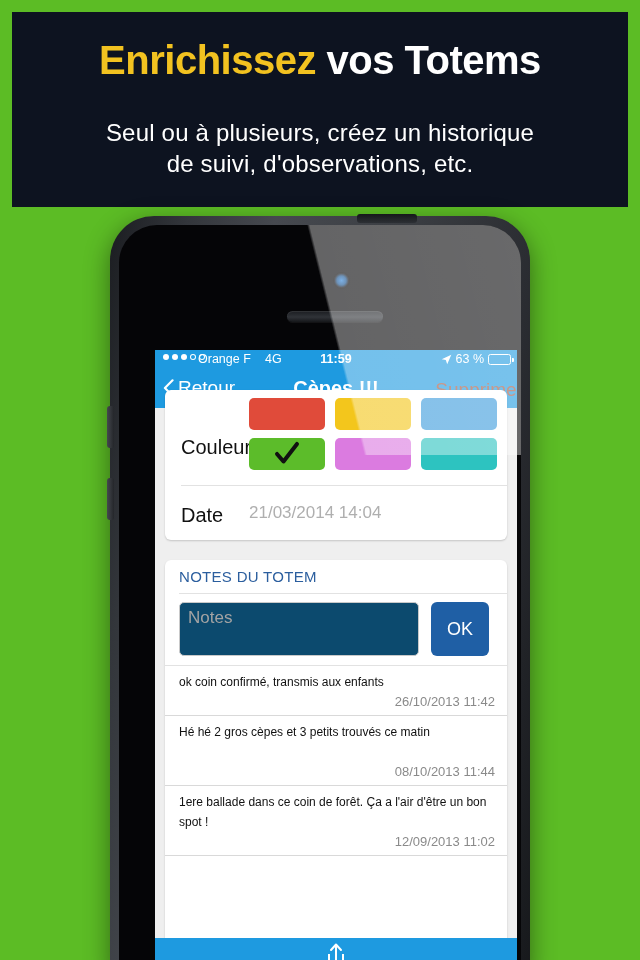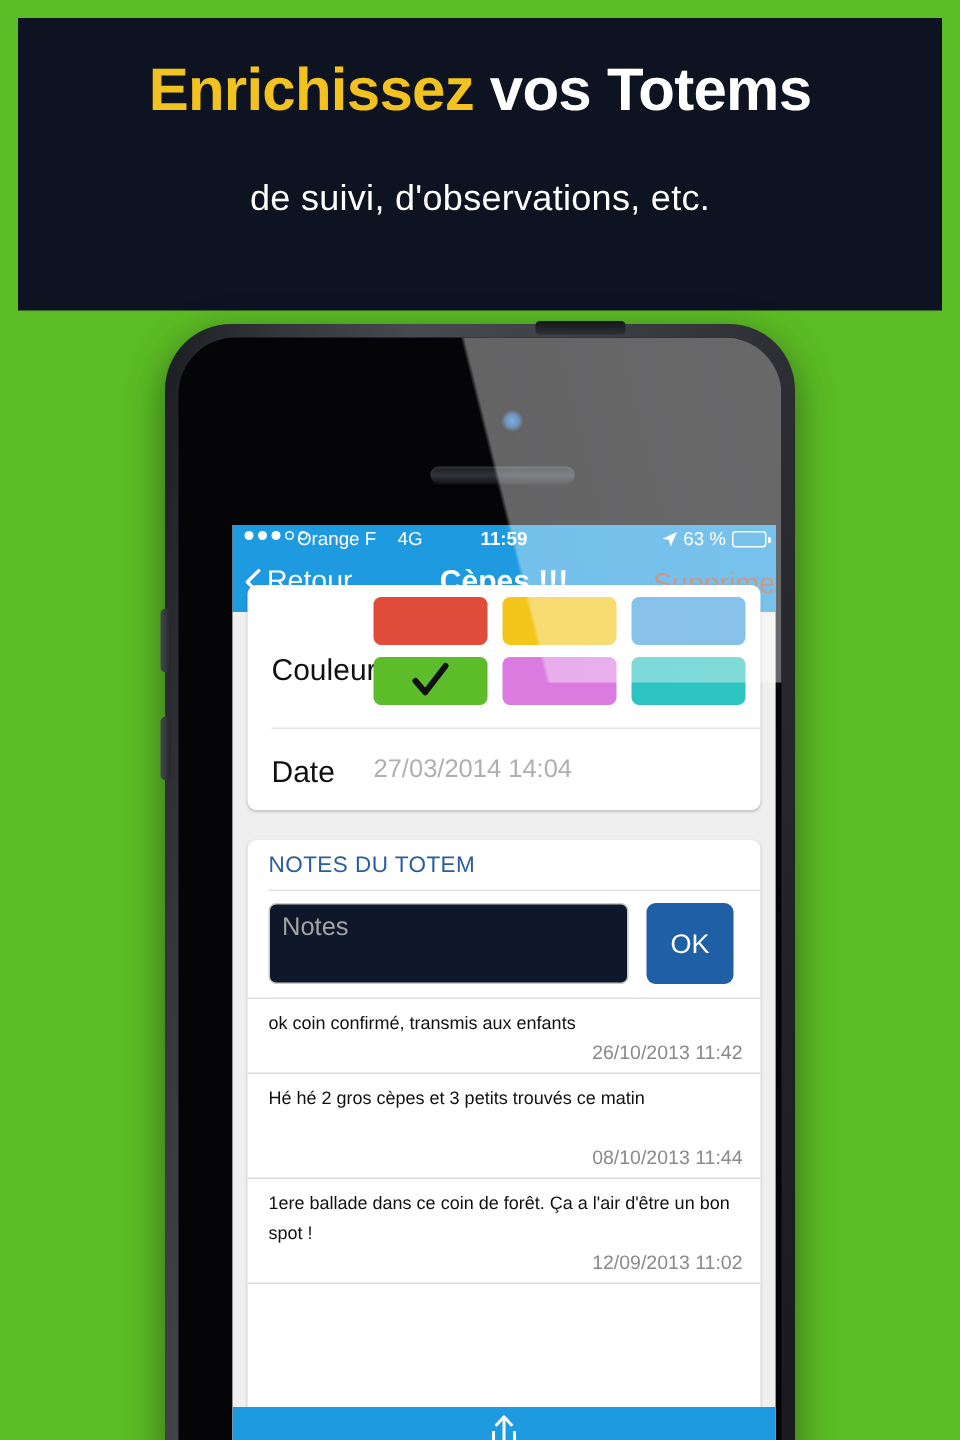--- a/index.html
+++ b/index.html
@@ -156,21 +156,21 @@
   .card-notes{top:152px;height:400px;}
   .notes-header{
     position:relative;height:34px;
   }
   .notes-title{
     position:absolute;left:14px;top:8px;font-size:15px;color:#2B5E9E;letter-spacing:.3px;
   }
   .notes-input-row{position:relative;height:72px;}
   .note-field{
     position:absolute;left:14px;top:8px;width:240px;height:54px;
-    border:1px solid #C9C9C9;border-radius:5px;background:#0f172a;
+    border:1px solid #C9C9C9;border-radius:5px;background:#0c4a6e;
     box-sizing:border-box;
   }
   .note-ph{position:absolute;left:8px;top:5px;font-size:17px;color:#A3A3A3;}
   .ok-btn{
     position:absolute;left:266px;top:8px;width:58px;height:54px;
     background:#1F5FA5;border-radius:6px;color:#fff;
     display:flex;align-items:center;justify-content:center;font-size:18px;
   }
   .note-item{position:relative;background:#fff;}
   .note-text{
@@ -189,20 +189,21 @@
   .share-icon{position:absolute;left:50%;top:5px;transform:translateX(-50%);width:22px;height:26px;}
 </style>
 </head>
 <body>
 
 <div class="promo-band">
   <div class="promo-title">
     <span class="hl">Enrichissez</span><span> vos Totems</span>
   </div>
   <div class="promo-sub">
+    <div>Seul ou à plusieurs, créez un historique</div>
     <div>de suivi, d'observations, etc.</div>
   </div>
 </div>
 
 <div class="phone">
   <div class="phone-body">
     <div class="btn-power"></div>
     <div class="btn-side btn-v1"></div>
     <div class="btn-side btn-v2"></div>
 
@@ -269,21 +270,21 @@
                     </span>
                   </div>
                   <div class="sw" style="background:#DB7BE0"></div>
                   <div class="sw" style="background:#2DC3C0"></div>
                 </div>
               </div>
               <div class="divider" style="bottom:0"></div>
             </div>
             <div class="row-date">
               <div class="lbl lbl-date">Date</div>
-              <div class="val-date">27/03/2014 14:04</div>
+              <div class="val-date">21/03/2014 14:04</div>
             </div>
           </div>
 
           <div class="card card-notes">
             <div class="notes-header">
               <div class="notes-title">NOTES DU TOTEM</div>
               <div class="divider" style="bottom:0;left:14px"></div>
             </div>
 
             <div class="notes-input-row">

